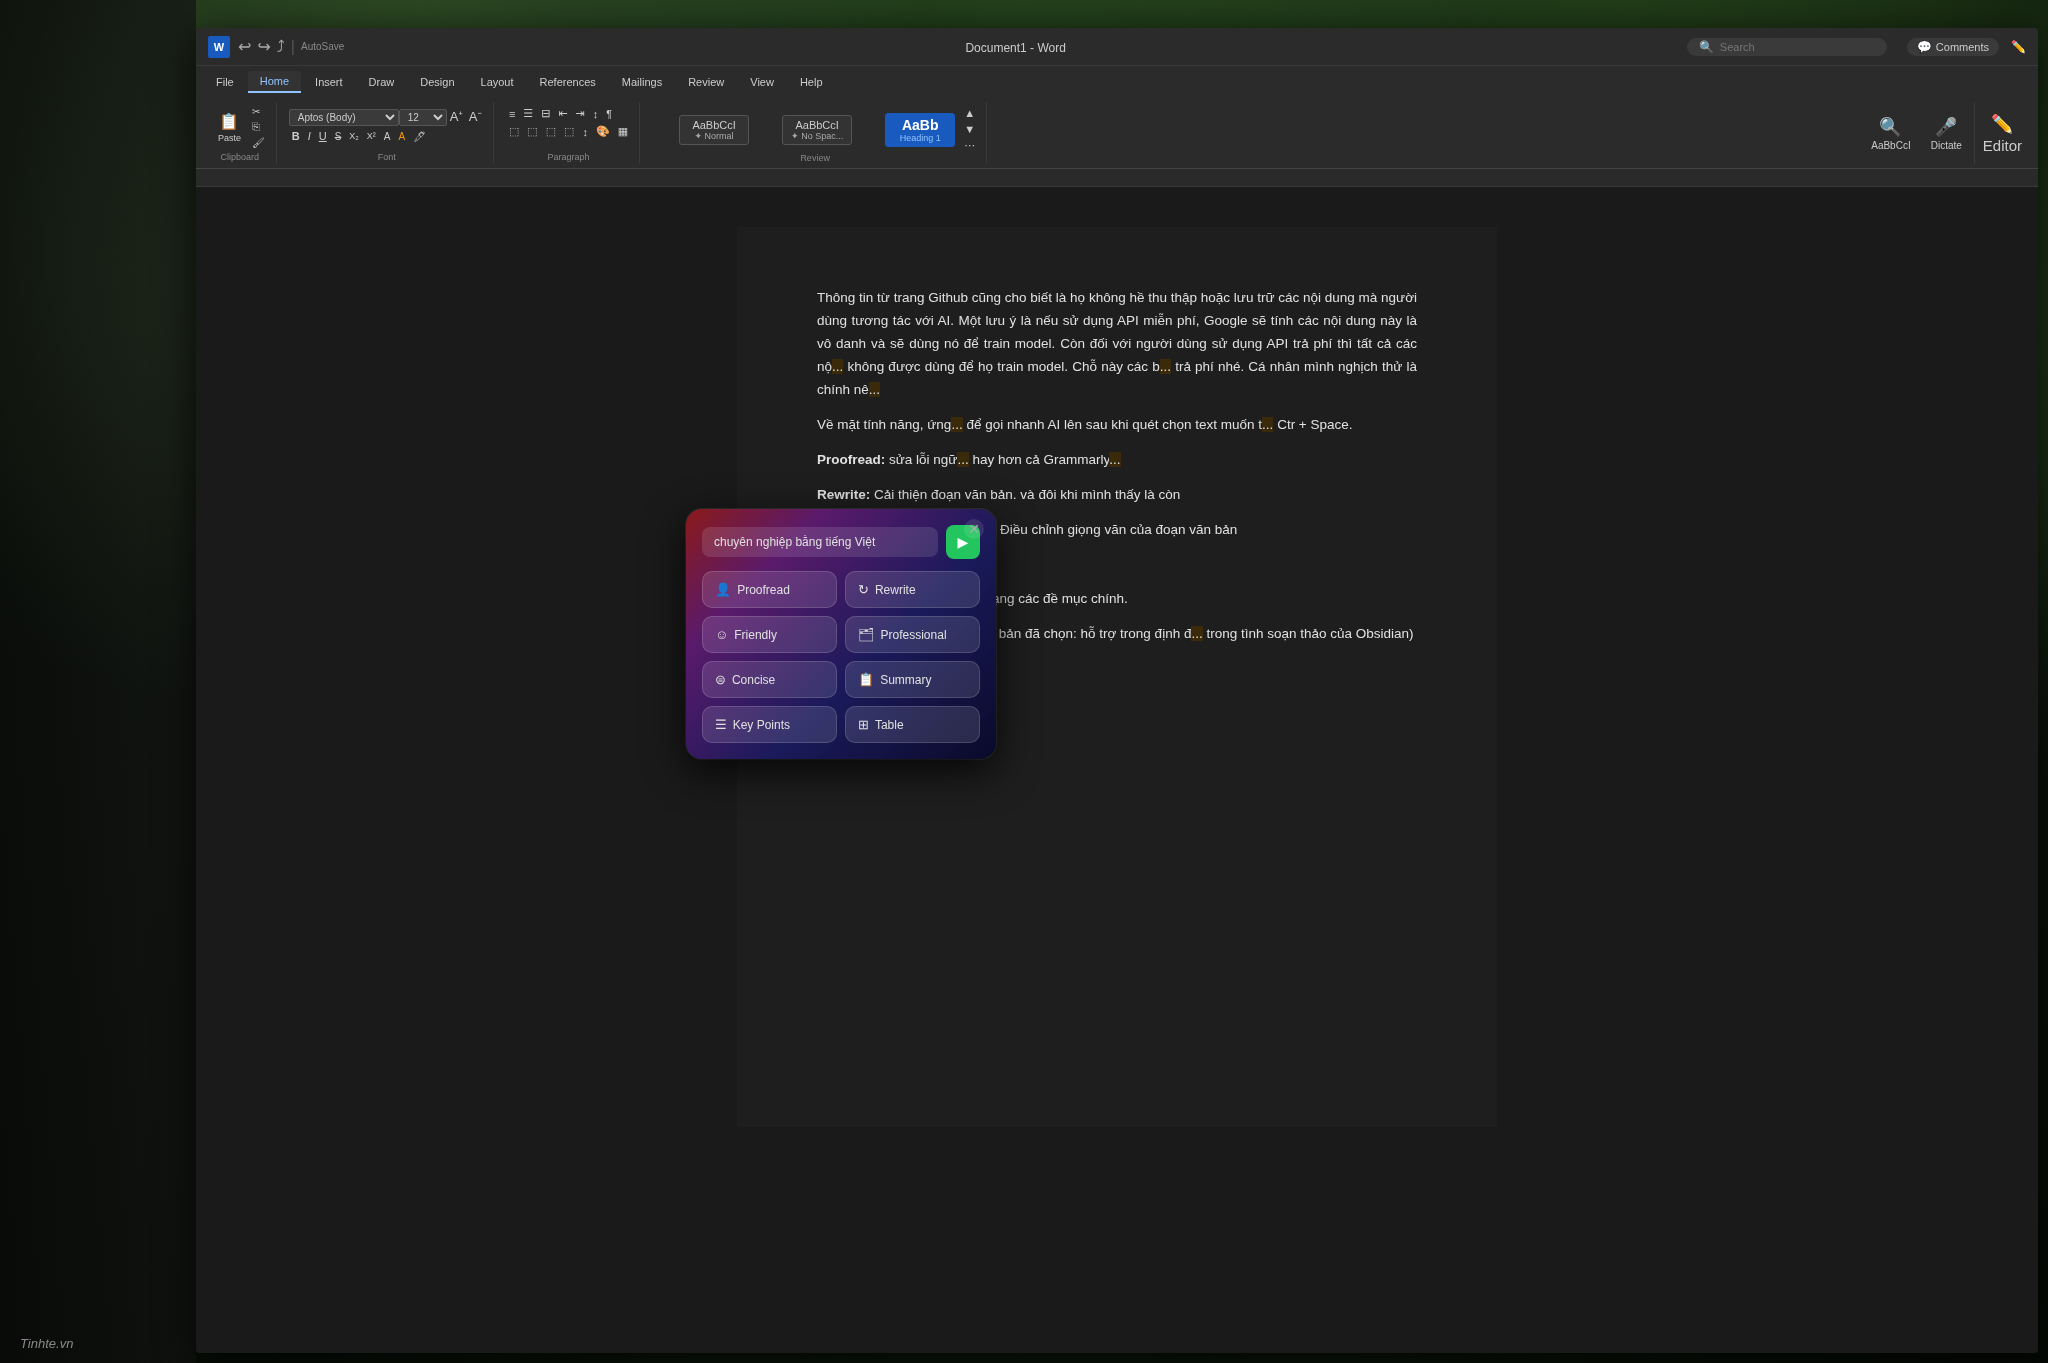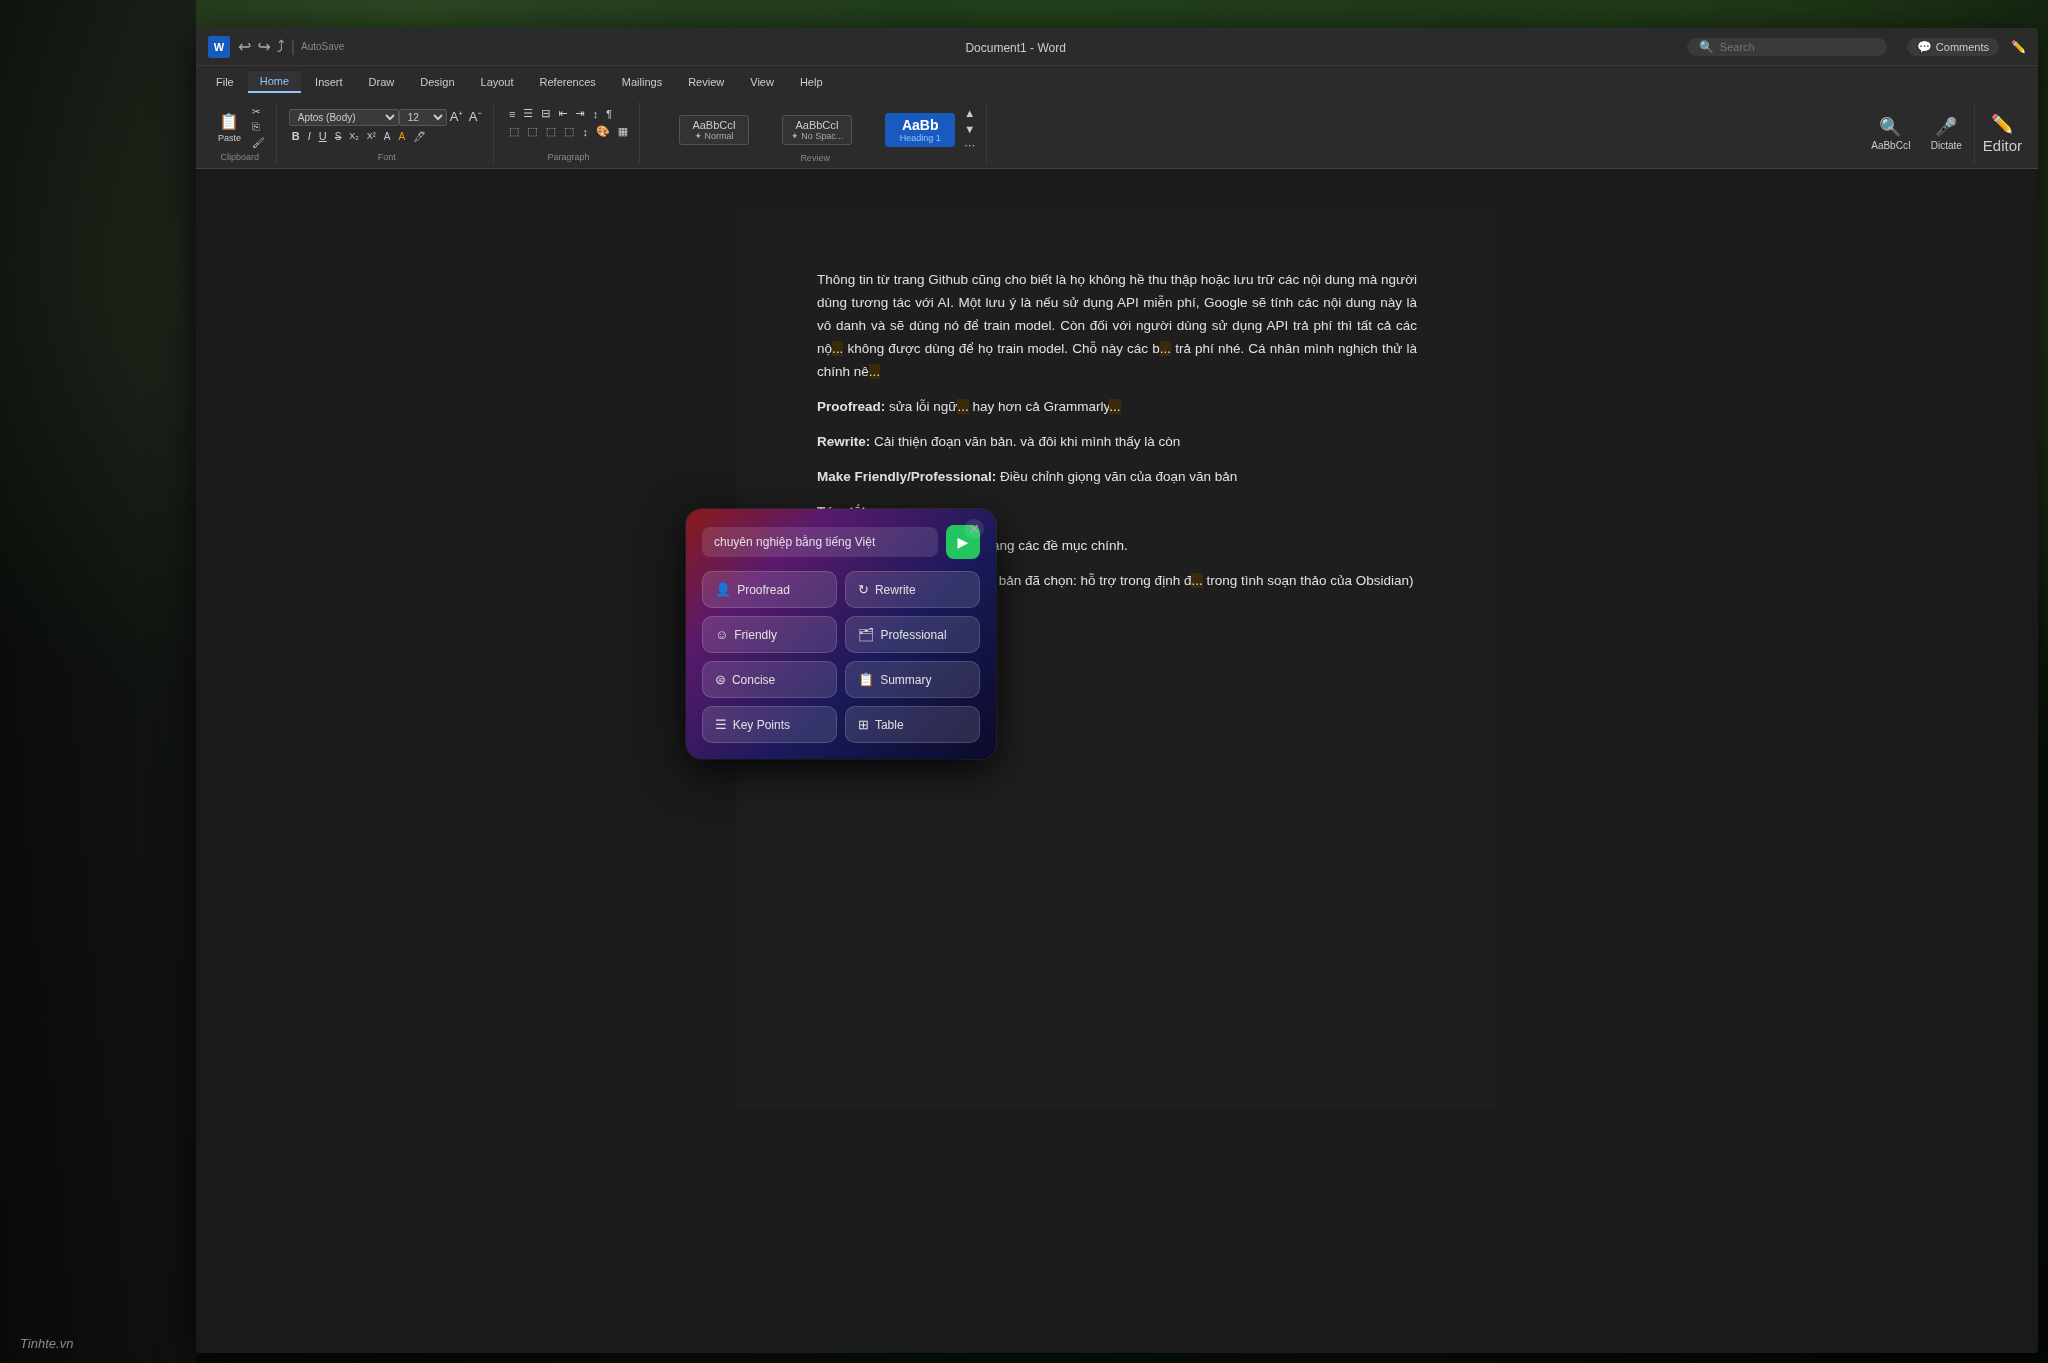--- a/index.html
+++ b/index.html
@@ -189,21 +189,21 @@
       border-color: #185abd;
     }
 
     
     .doc-area {
       background: #1a1a1a;
       flex: 1;
       overflow: hidden;
       position: relative;
       display: flex;
-      flex-direction: row;
+      flex-direction: column;
     }
     .doc-ruler {
       height: 18px;
       background: #2a2a2a;
       border-bottom: 1px solid #3a3a3a;
     }
     .doc-content {
       flex: 1;
       overflow: auto;
       padding: 40px 80px;
@@ -511,20 +511,23 @@
 
       <div class="doc-area">
         <div class="doc-ruler"></div>
         <div class="doc-content">
           <div class="doc-page">
 
             <div class="doc-text" style="text-align:justify">
               Thông tin từ trang Github cũng cho biết là họ không hề thu thập hoặc lưu trữ các nội dung mà người dùng tương tác với AI. Một lưu ý là nếu sử dụng API miễn phí, Google sẽ tính các nội dung này là vô danh và sẽ dùng nó để train model. Còn đối với người dùng sử dụng API trả phí thì tất cả các nộ<span style="background:#3a2a0a">...</span> không được dùng để họ train model. Chỗ này các b<span style="background:#3a2a0a">...</span> trả phí nhé. Cá nhân mình nghịch thử là chính nê<span style="background:#3a2a0a">...</span>
             </div>
 
+            <div class="doc-text" style="text-align:justify">
+              Về mặt tính năng, ứng<span style="background:#3a2a0a">...</span> để gọi nhanh AI lên sau khi quét chọn text muốn t<span style="background:#3a2a0a">...</span> Ctr + Space.
+            </div>
 
 
             <div class="doc-text">
               <span class="doc-heading">Proofread:</span> sửa lỗi ngữ<span style="background:#3a2a0a">...</span> hay hơn cả Grammarly<span style="background:#3a2a0a">...</span>
             </div>
 
             <div class="doc-text">
               <span class="doc-heading">Rewrite:</span> Cải thiện đoạn văn bản. và đôi khi mình thấy là còn
             </div>
 

